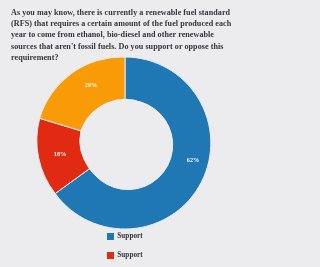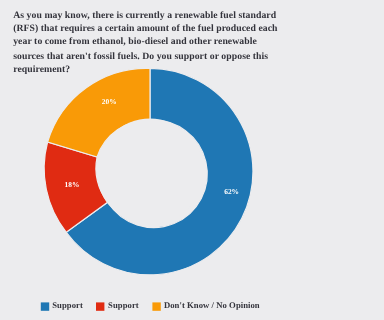--- a/index.html
+++ b/index.html
@@ -52,20 +52,21 @@
   }
   .legend {
     position: absolute;
     left: 0;
     bottom: 8px;
     width: 250px;
     display: flex;
     justify-content: center;
     align-items: center;
     gap: 11px;
+    flex-direction: column;
   }
   .legend-item {
     display: flex;
     align-items: center;
     gap: 3px;
   }
   .legend-swatch {
     width: 7px;
     height: 7px;
     display: inline-block;
@@ -111,20 +112,16 @@
     <div class="legend-item">
       <span class="legend-swatch" style="background:#1f77b4"></span>
       <span class="legend-label">Support</span>
     </div>
 
     <div class="legend-item">
       <span class="legend-swatch" style="background:#e02b12"></span>
       <span class="legend-label">Support</span>
     </div>
 
-    <div class="legend-item">
-      <span class="legend-swatch" style="background:#f99a07"></span>
-      <span class="legend-label">Don't Know / No Opinion</span>
-    </div>
 
   </div>
 
 </div>
 
 </body></html>

